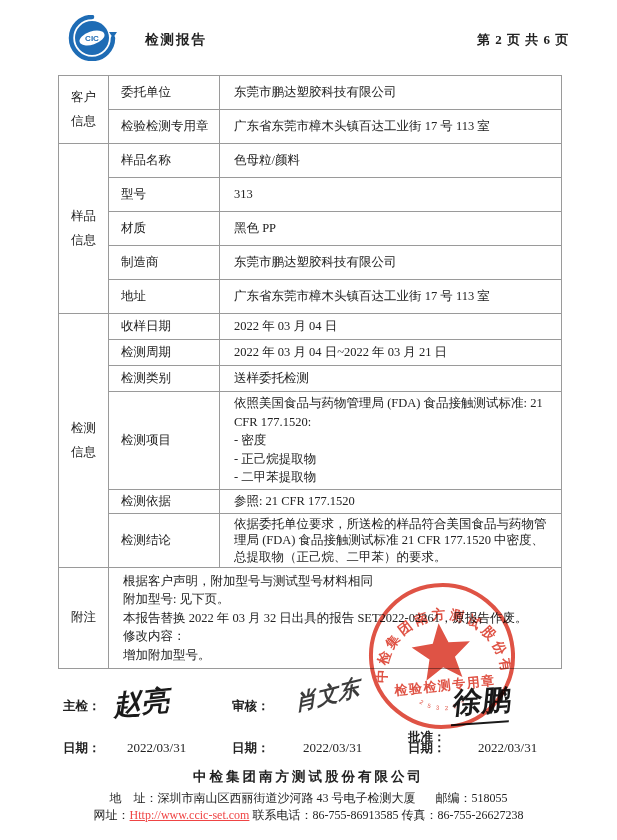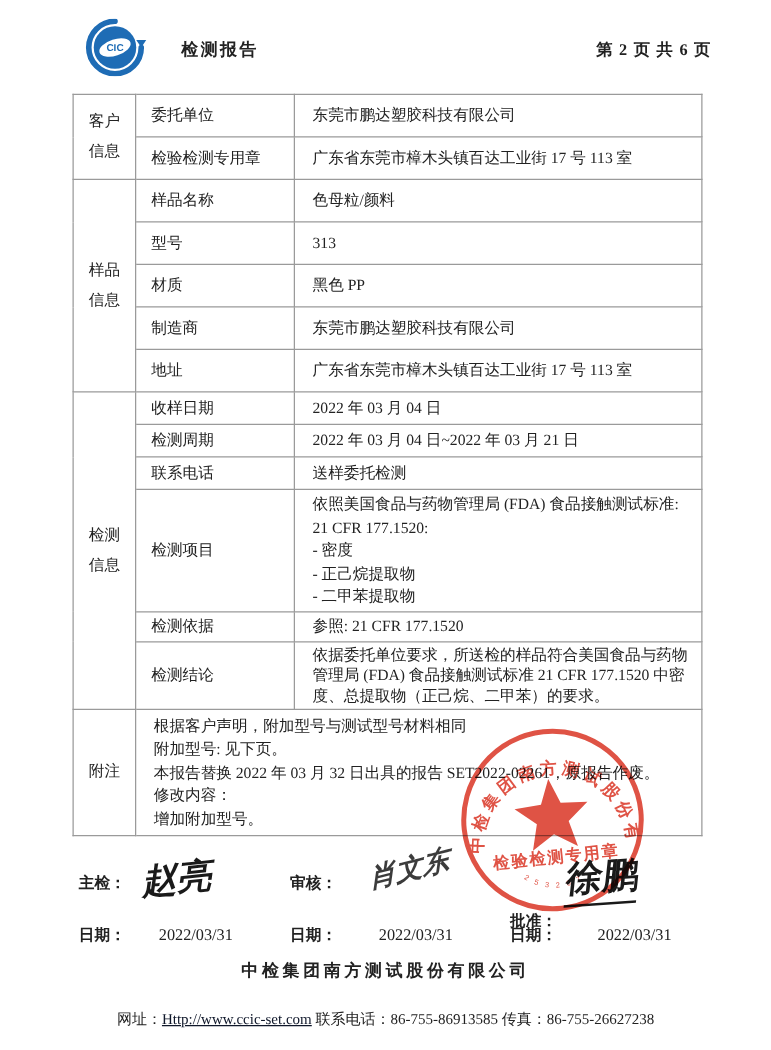--- a/index.html
+++ b/index.html
@@ -10,42 +10,42 @@
   }
   
   .hdr-logo{position:absolute;left:62px;top:15px;width:60px;height:46px;}
   .hdr-title{position:absolute;left:145px;top:31px;font-size:13.5px;font-weight:bold;letter-spacing:2px;}
   .hdr-no{position:absolute;left:236px;top:31px;font-size:13px;font-weight:bold;}
   .hdr-page{position:absolute;left:477px;top:31px;font-size:13px;font-weight:bold;letter-spacing:1px;}
   
   table.rpt{position:absolute;left:58px;top:75px;width:504px;border-collapse:collapse;table-layout:fixed;}
   table.rpt td{border:1px solid #9a9a9a;font-size:12.5px;vertical-align:middle;overflow:hidden;}
   td.sec{width:49px;text-align:center;white-space:pre-line;line-height:1.9;padding:0;}
-  td.lbl{width:98px;padding:0 16px 0 12px;}
+  td.lbl{width:98px;padding:0 0 0 12px;}
   td.val{padding:2px 8px 2px 14px;}
   .ml{white-space:pre-line;line-height:18.5px;}
   .concl{line-height:16.5px;}
   .h33{height:33px;} .h25{height:25px;} .h93{height:93px;margin-left:41px;} .h23{height:23px;} .h48{height:48px;} .h100{height:100px;}
   
   .abs{position:absolute;}
   .siglabel{font-size:12.5px;font-weight:600;}
   .sig{font-weight:bold;color:#1a1a1a;}
   .sig1{left:115px;top:684px;font-size:28px;transform:rotate(-6deg) skewX(-14deg);}
   .sig2{left:296px;top:680px;font-size:22px;transform:rotate(-14deg) skewX(-22deg);font-weight:600;opacity:.85;}
   .sig3{left:453px;top:682px;font-size:29px;transform:rotate(-4deg) skewX(-10deg);border-bottom:2px solid #1a1a1a;}
   .dateval{font-size:13px;}
   
   .stamp{position:absolute;left:366px;top:580px;width:152px;height:152px;
          mix-blend-mode:multiply;opacity:.92;transform:rotate(-6deg);}
   
   .ft{position:absolute;left:0;width:617px;text-align:center;}
   .ft-company{top:768px;font-size:13.5px;font-weight:bold;letter-spacing:3px;}
   .ft-line2{top:790px;font-size:12px;}
   .ft-line3{top:807px;font-size:12px;}
-  .weblink{color:#0f172a;text-decoration:underline;font-family:"Liberation Serif","DejaVu Serif",serif;}
+  .weblink{color:#ef4444;text-decoration:underline;font-family:"Liberation Serif","DejaVu Serif",serif;}
 </style>
 </head>
 <body>
 
 <div class="page">
 
   <svg class="hdr-logo" viewBox="0 0 60 46">
     <circle cx="30" cy="23" r="17" fill="#1e6cb5"></circle>
     <path d="M30 2 A21 21 0 1 0 51 23" fill="none" stroke="#1e6cb5" stroke-width="4.5" stroke-linecap="round"></path>
     <path d="M51 23 l-4 -6 l8 0 z" fill="#1e6cb5"></path>
@@ -96,21 +96,21 @@
       <td class="sec" rowspan="6">检测
 信息</td>
       <td class="lbl h25">收样日期</td>
       <td class="val">2022 年 03 月 04 日</td>
     </tr>
     <tr>
       <td class="lbl h25">检测周期</td>
       <td class="val">2022 年 03 月 04 日~2022 年 03 月 21 日</td>
     </tr>
     <tr>
-      <td class="lbl h25">联系电话</td>
+      <td class="lbl h25">检测类别</td>
       <td class="val">送样委托检测</td>
     </tr>
     <tr>
       <td class="lbl h93">检测项目</td>
       <td class="val ml">依照美国食品与药物管理局 (FDA) 食品接触测试标准: 21 CFR 177.1520:
 - 密度
 - 正己烷提取物
 - 二甲苯提取物</td>
     </tr>
     <tr>
@@ -157,19 +157,24 @@
     <text font-size="13.5" font-weight="bold" fill="#dd4435" letter-spacing="3.5" font-family="Liberation Serif, serif">
       <textPath href="#arcTop" startOffset="0">中检集团南方测试股份有限公司</textPath>
     </text>
     <text x="76" y="110" text-anchor="middle" font-size="13" font-weight="bold" fill="#dd4435" letter-spacing="1.5" font-family="Liberation Serif, serif">检验检测专用章</text>
     <text font-size="6" fill="#dd4435" letter-spacing="2" font-family="Liberation Sans, sans-serif">
       <textPath href="#arcBot" startOffset="14">2 5 3 2 0 7</textPath>
     </text>
   </svg>
 
   <div class="ft ft-company">中检集团南方测试股份有限公司</div>
+  <div class="ft ft-line2">
+    <span>地　址：</span><span>深圳市南山区西丽街道沙河路 43 号电子检测大厦</span>
+    <span style="display:inline-block;width:14px;"></span>
+    <span>邮编：</span><span>518055</span>
+  </div>
   <div class="ft ft-line3">
     <span>网址：</span><a href="#" class="weblink">Http://www.ccic-set.com</a>
     <span>联系电话：</span><span>86-755-86913585</span>
     <span>传真：</span><span>86-755-26627238</span>
   </div>
 
 </div>
 
 </body></html>

